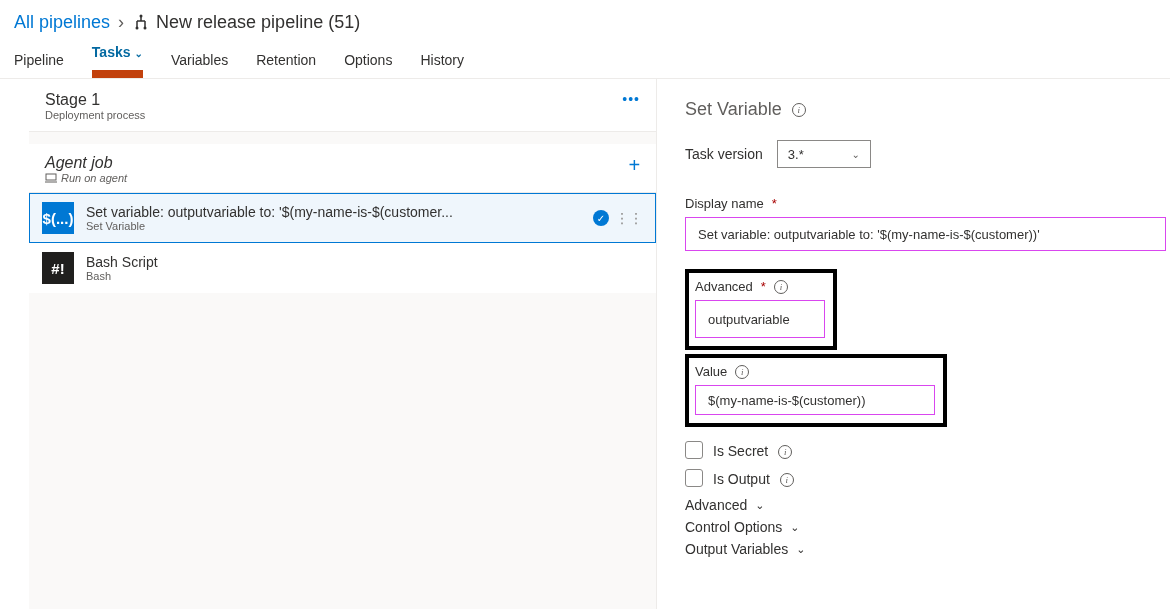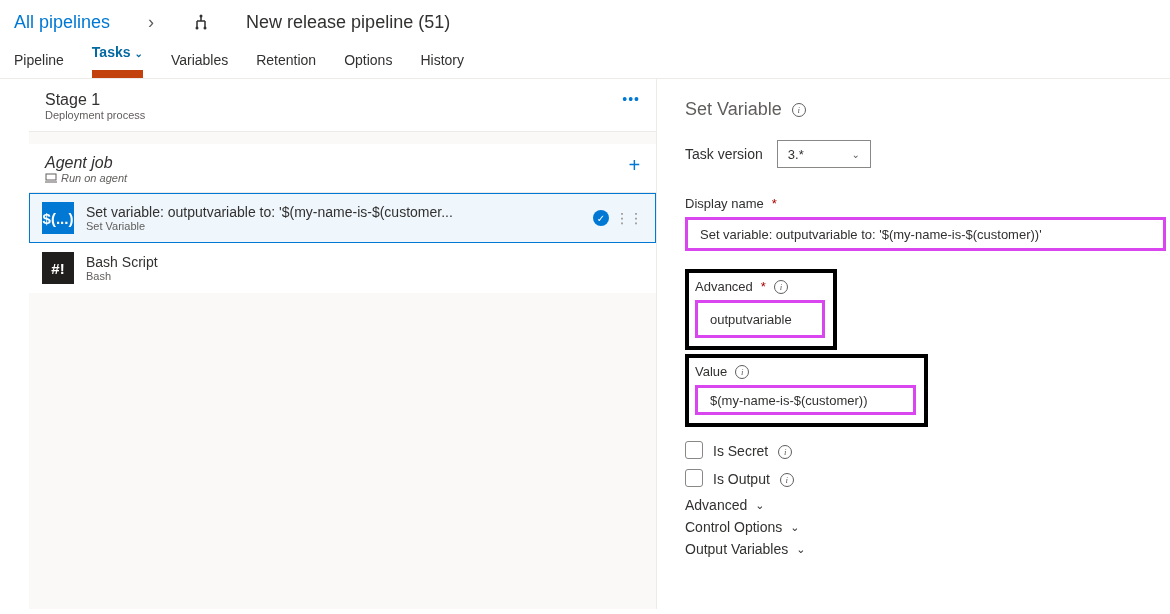--- a/index.html
+++ b/index.html
@@ -12,21 +12,20 @@
     background: #fff;
     width: 1170px;
     height: 614px;
     overflow: hidden;
   }
   .breadcrumb {
     display: flex;
     align-items: center;
     padding: 12px 14px 8px;
     font-size: 18px;
-    gap: 30px;
   }
   .breadcrumb a {
     color: #0078d4;
     text-decoration: none;
   }
   .breadcrumb .chev {
     margin: 0 8px;
     color: #605e5c;
   }
   .breadcrumb .pipe-icon {
@@ -246,21 +245,21 @@
     font-size: 10px;
     color: #605e5c;
   }
   .task-version-row {
     display: flex;
     align-items: center;
     gap: 14px;
     margin-bottom: 28px;
   }
   .text-input {
-    border: 3px solid #d946ef;
+    border: 1px solid #d946ef;
     height: 34px;
     padding: 0 12px;
     font-size: 13px;
     width: 100%;
     display: flex;
     align-items: center;
     background: #fff;
   }
   .display-name-input {
     width: calc(100% - 4px);
@@ -269,21 +268,21 @@
     border: 4px solid #000;
     padding: 2px 8px 8px 6px;
     display: inline-block;
     margin-bottom: 4px;
   }
   .boxed .text-input {
     width: 130px;
     height: 38px;
   }
   .boxed.wide .text-input {
-    width: 221px;
+    width: 240px;
     height: 30px;
   }
   .checkbox-row {
     display: flex;
     align-items: flex-end;
     gap: 10px;
     margin: 10px 0;
   }
   .checkbox {
     width: 18px;

